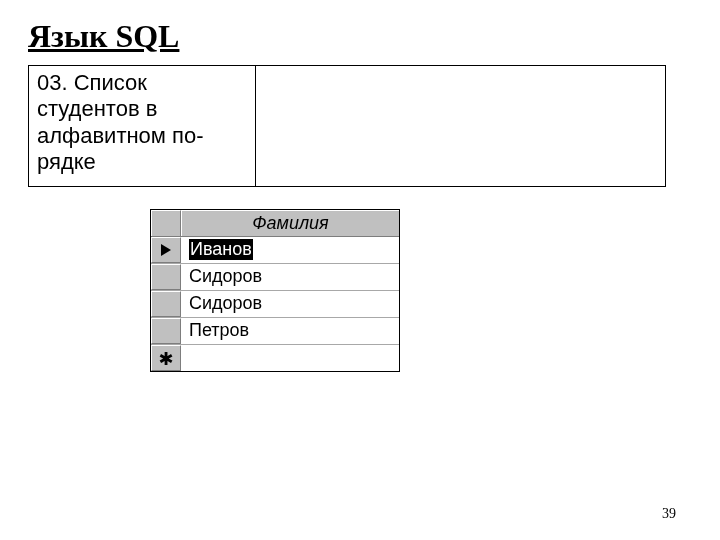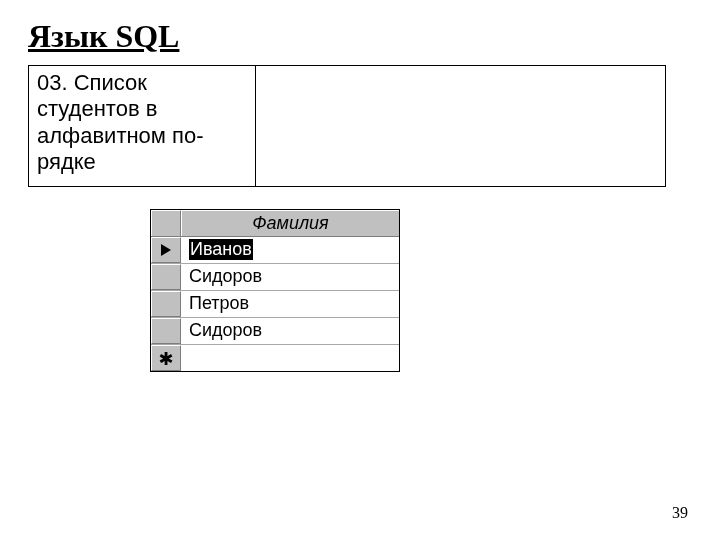--- a/index.html
+++ b/index.html
@@ -118,23 +118,23 @@
     border-bottom: 6px solid transparent;
     border-left: 10px solid #000;
   }
   .star {
     font-size: 18px;
     line-height: 1;
     margin-top: 2px;
   }
   .pagenum {
     position: absolute;
-    right: 32px;
+    right: 44px;
     bottom: 18px;
-    font-size: 16px;
+    font-size: 14px;
     font-family: "Times New Roman", Times, serif;
   }
 </style>
 </head>
 <body>
 
 <div class="slide">
 
   <h1 class="title">Язык SQL</h1>
 
@@ -160,28 +160,28 @@
     <div class="grid-row">
       <div class="rowselector"></div>
       <div class="cell">
         <span class="val">Сидоров</span>
       </div>
     </div>
 
     <div class="grid-row">
       <div class="rowselector"></div>
       <div class="cell">
-        <span class="val">Петров</span>
+        <span class="val">Сидоров</span>
       </div>
     </div>
 
     <div class="grid-row">
       <div class="rowselector"></div>
       <div class="cell">
-        <span class="val">Сидоров</span>
+        <span class="val">Петров</span>
       </div>
     </div>
 
     <div class="grid-row">
       <div class="rowselector">
         <span class="star">✱</span>
       </div>
       <div class="cell">
         <span class="val"></span>
       </div>

